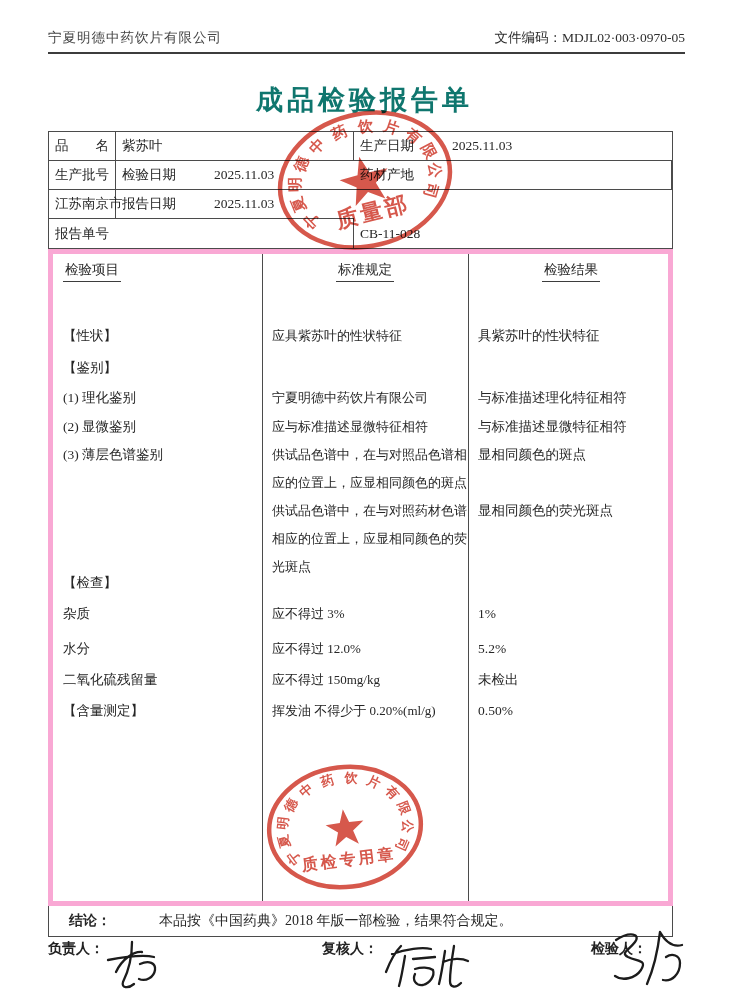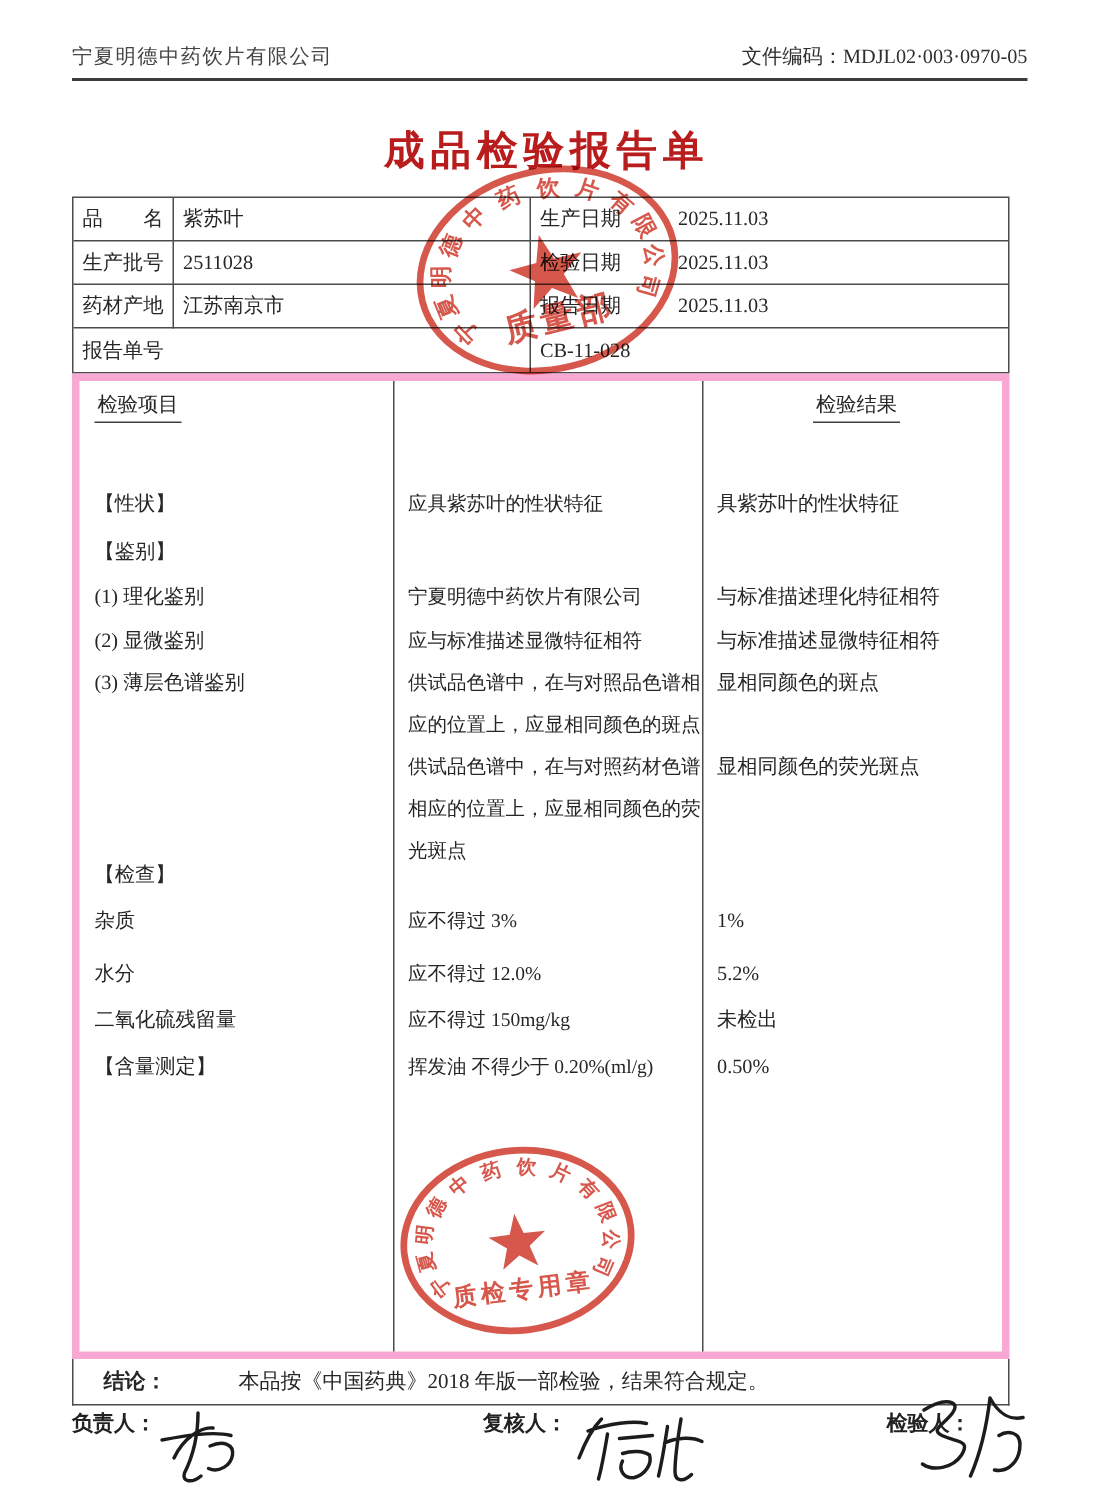--- a/index.html
+++ b/index.html
@@ -6,21 +6,21 @@
   body{
     width:729px;height:1000px;position:relative;overflow:hidden;
     background:#ffffff;color:#262626;
     font-family:"Liberation Serif","DejaVu Serif",serif;
   }
   .abs{position:absolute;}
   
   .hdr-company{left:48px;top:29px;font-size:13.5px;color:#444;letter-spacing:1px;}
   .hdr-code{right:44px;top:29px;font-size:13.5px;color:#2e2e2e;}
   .hdr-rule{left:48px;top:52px;width:637px;height:2px;background:#3c3c3c;}
-  .title{left:0;top:82px;width:729px;text-align:center;font-size:27px;font-weight:bold;letter-spacing:4px;color:#b91c1c;}
+  .title{left:0;top:82px;width:729px;text-align:center;font-size:27px;font-weight:bold;letter-spacing:4px;color:#0f766e;}
   
   .info-table{
     left:48px;top:131px;width:625px;box-sizing:border-box;
     border:1px solid #4b4b4b;display:grid;
     grid-template-columns:67px 238px 318px;grid-auto-rows:29px;
     font-size:13.5px;background:transparent;
   }
   .ic{border-right:1px solid #4b4b4b;border-bottom:1px solid #4b4b4b;display:flex;align-items:center;padding:0 6px;box-sizing:border-box;white-space:nowrap;overflow:visible;}
   .ic.noR{border-right:none;}
   .ic.noB{border-bottom:none;}
@@ -67,21 +67,20 @@
 
 <div class="abs info-table">
   <div class="ic">品　　名</div>
   <div class="ic">紫苏叶</div>
   <div class="ic noR">
       <span class="rlabel">生产日期</span>
       <span>2025.11.03</span>
     </div>
 
   <div class="ic">生产批号</div>
-  <div class="ic">2511028</div>
   <div class="ic noR">
       <span class="rlabel">检验日期</span>
       <span>2025.11.03</span>
     </div>
 
   <div class="ic">药材产地</div>
   <div class="ic">江苏南京市</div>
   <div class="ic noR">
       <span class="rlabel">报告日期</span>
       <span>2025.11.03</span>
@@ -90,20 +89,21 @@
   <div class="ic span2 noB">报告单号</div>
   <div class="ic noR noB">CB-11-028</div>
 </div>
 
 <div class="abs spec">
   <div class="colline c1"></div>
   <div class="colline c2"></div>
 
   <div class="spec-hdr">
     <div class="h-item"><span class="uline">检验项目</span></div>
+    <div class="h-std"><span class="uline">标准规定</span></div>
     <div class="h-res"><span class="uline">检验结果</span></div>
   </div>
 
   <div class="srow" style="top:68px">
     <div class="s-item">【性状】</div>
     <div class="s-std">应具紫苏叶的性状特征</div>
     <div class="s-res">具紫苏叶的性状特征</div>
   </div>
   <div class="srow" style="top:100px">
     <div class="s-item">【鉴别】</div>

